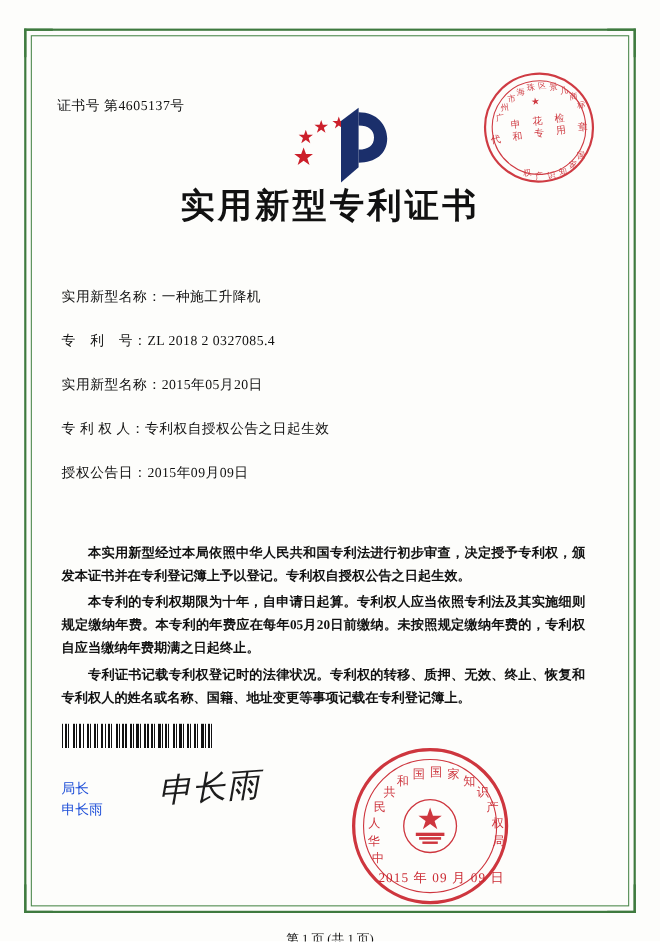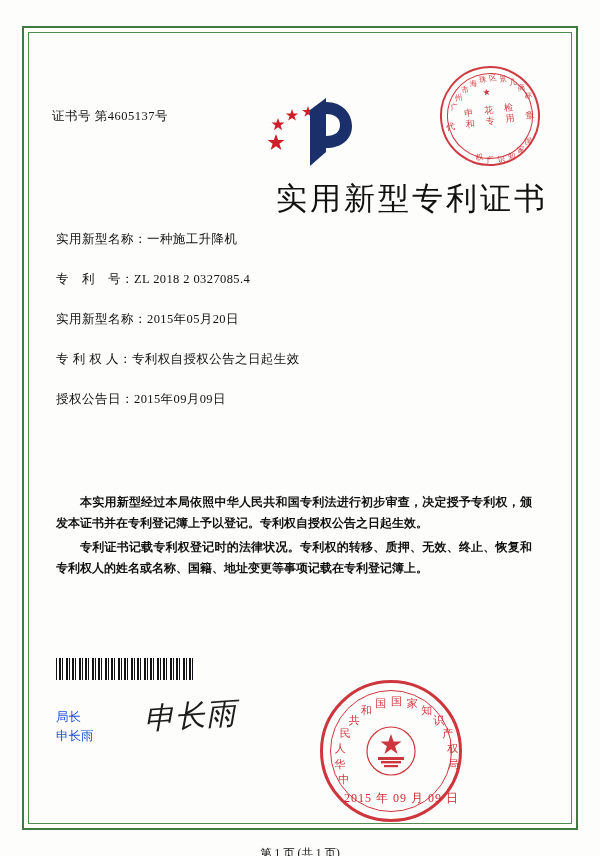--- a/index.html
+++ b/index.html
@@ -61,21 +61,20 @@
   }
 
   
   .cert-no {
     position: absolute;
     left: 0;
     top: 28px;
     font-size: 12.5px;
     letter-spacing: 0.5px;
     color: #111;
-    margin-top: 20px;
   }
 
   
   .logo {
     position: absolute;
     left: 196px;
     top: 30px;
     width: 110px;
     height: 86px;
   }
@@ -127,35 +126,35 @@
     left: 50%;
     top: 19px;
     transform: translateX(-50%);
     font-size: 9px;
   }
 
   
   .title {
     position: absolute;
     left: 0;
-    top: 118px;
+    top: 106px;
     width: 496px;
-    text-align: right;
+    text-align: center;
     font-size: 31px;
-    font-weight: normal;
+    font-weight: bold;
     letter-spacing: 3px;
     color: #111;
     font-family: "DejaVu Serif", "Liberation Serif", serif;
   }
 
   
   .fields {
     position: absolute;
     left: 4px;
-    top: 170px;
+    top: 201px;
     width: 480px;
   }
   .field-row {
     font-size: 12.5px;
     line-height: 18px;
     margin-bottom: 22px;
     color: #111;
     white-space: nowrap;
   }
   .field-label {
@@ -356,20 +355,21 @@
       <div class="field-row">
         <span class="field-label">专 利 权 人：</span><span class="field-value">专利权自授权公告之日起生效</span>
       </div>
       <div class="field-row">
         <span class="field-label">授权公告日：</span><span class="field-value">2015年09月09日</span>
       </div>
     </div>
 
     <div class="paragraphs">
       <p>本实用新型经过本局依照中华人民共和国专利法进行初步审查，决定授予专利权，颁发本证书并在专利登记簿上予以登记。专利权自授权公告之日起生效。</p>
+      <p>本专利的专利权期限为十年，自申请日起算。专利权人应当依照专利法及其实施细则规定缴纳年费。本专利的年费应在每年05月20日前缴纳。未按照规定缴纳年费的，专利权自应当缴纳年费期满之日起终止。</p>
       <p>专利证书记载专利权登记时的法律状况。专利权的转移、质押、无效、终止、恢复和专利权人的姓名或名称、国籍、地址变更等事项记载在专利登记簿上。</p>
     </div>
 
     <div class="barcode"></div>
 
     <div class="sig-block">
       <div>局长</div>
       <div>申长雨</div>
     </div>
     <div class="sig-script">申长雨</div>

